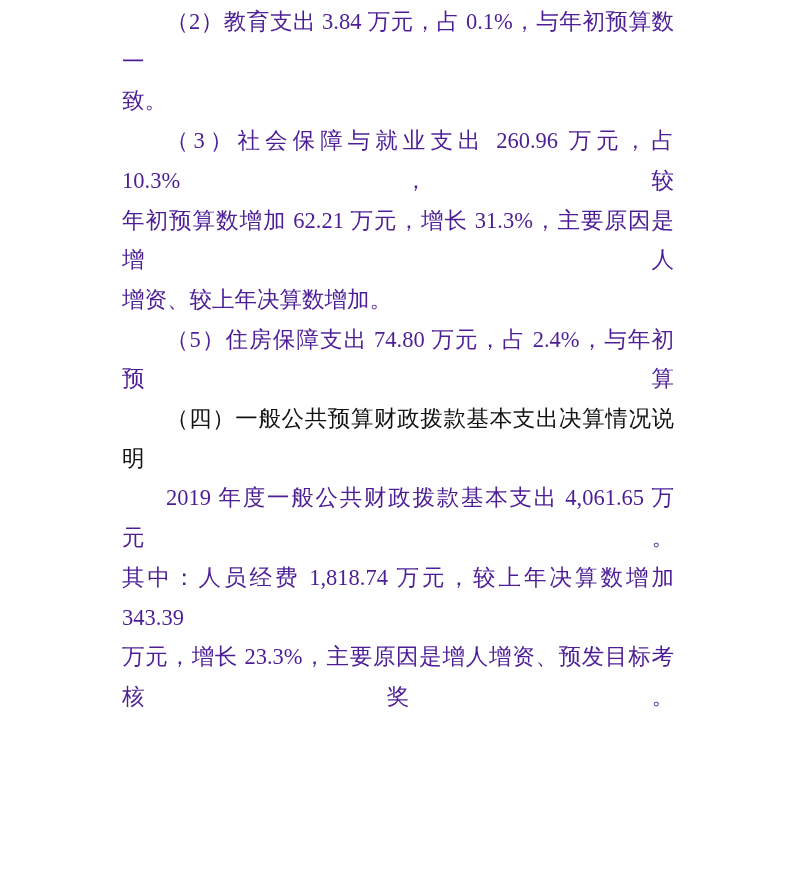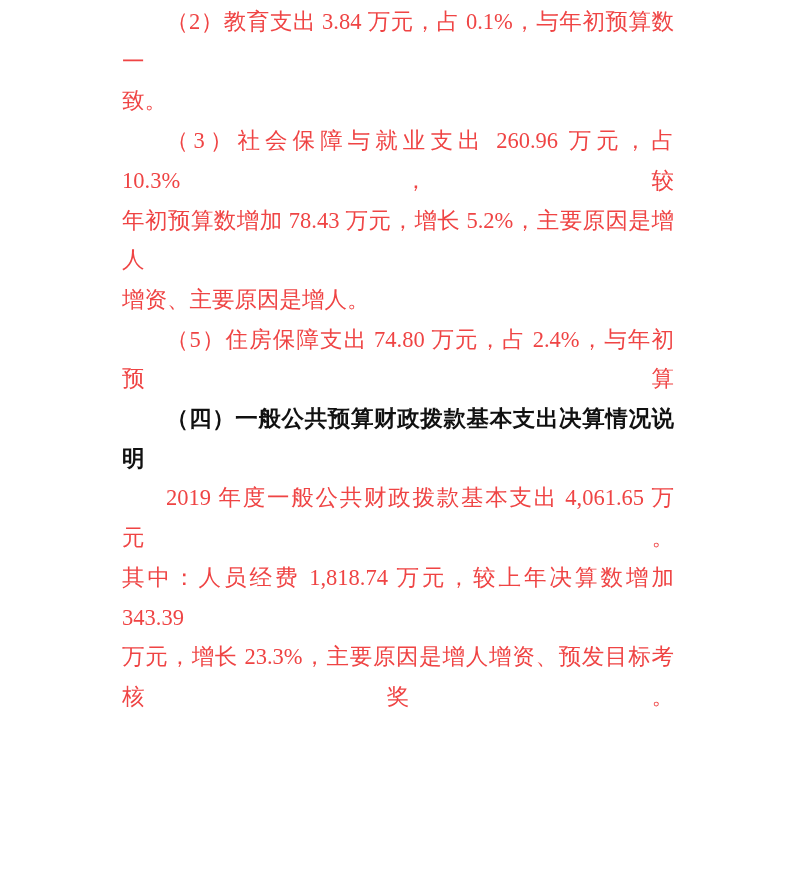--- a/index.html
+++ b/index.html
@@ -21,51 +21,51 @@
     width: 552px;
   }
   .para {
     margin: 0;
     padding: 0;
   }
   .line {
     display: block;
     font-size: 22.5px;
     line-height: 39.7px;
-    color: #ef4444;
+    color: #4c1d95;
     letter-spacing: 0;
     text-align: justify;
     text-align-last: justify;
     white-space: normal;
   }
   .line.last {
     text-align-last: left;
   }
   .line.indent {
     text-indent: 44px;
   }
   .heading .line {
-    font-weight: 700;
+    font-weight: 400;
     color: #111111;
   }
 </style>
 </head>
 <body style="background: rgb(255, 255, 255); color: rgb(30, 30, 30);">
 
 <div class="doc-body">
 
   <p class="para">
     <span class="line indent">（2）教育支出 3.84 万元，占 0.1%，与年初预算数一</span>
     <span class="line last">致。</span>
   </p>
 
   <p class="para">
     <span class="line indent">（3）社会保障与就业支出 260.96 万元，占 10.3%，较</span>
-    <span class="line">年初预算数增加 78.43 万元，增长 5.2%，主要原因是增人</span>
-    <span class="line last">增资、主要原因是增人。</span>
+    <span class="line">年初预算数增加 62.21 万元，增长 31.3%，主要原因是增人</span>
+    <span class="line last">增资、较上年决算数增加。</span>
   </p>
 
 
   <p class="para">
     <span class="line indent">（5）住房保障支出 74.80 万元，占 2.4%，与年初预算</span>
   </p>
 
   <p class="para heading">
     <span class="line indent last">（四）一般公共预算财政拨款基本支出决算情况说明</span>
   </p>

